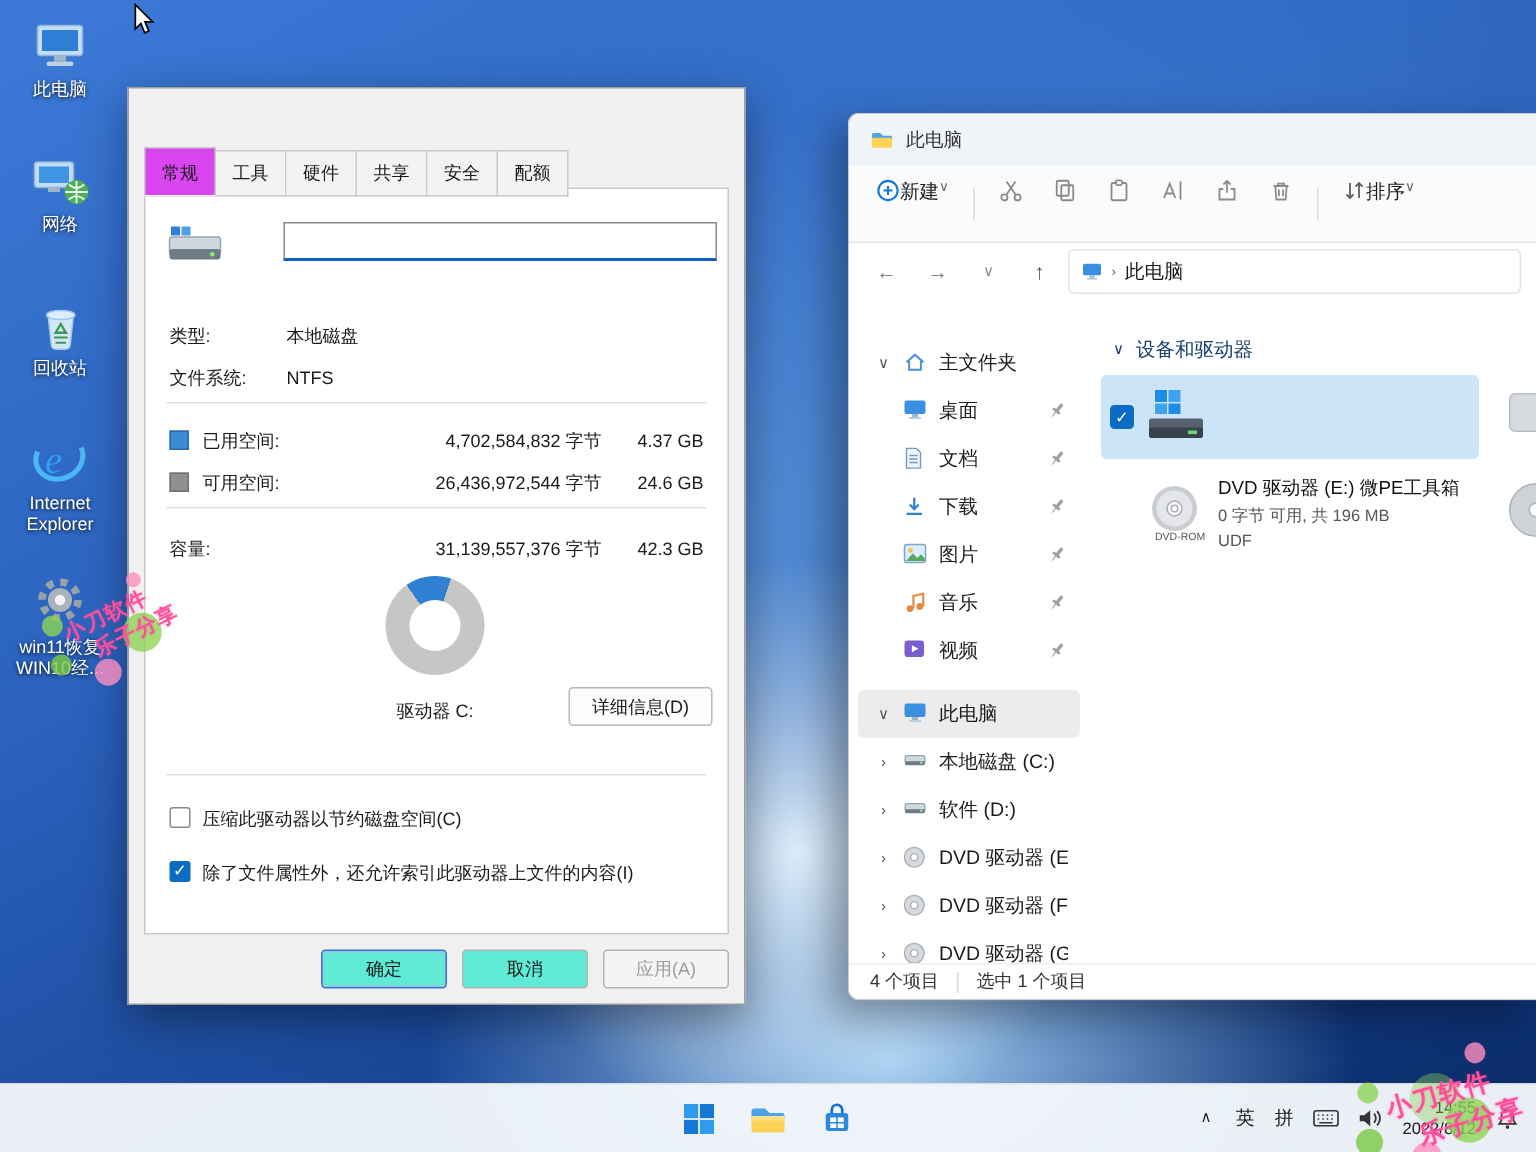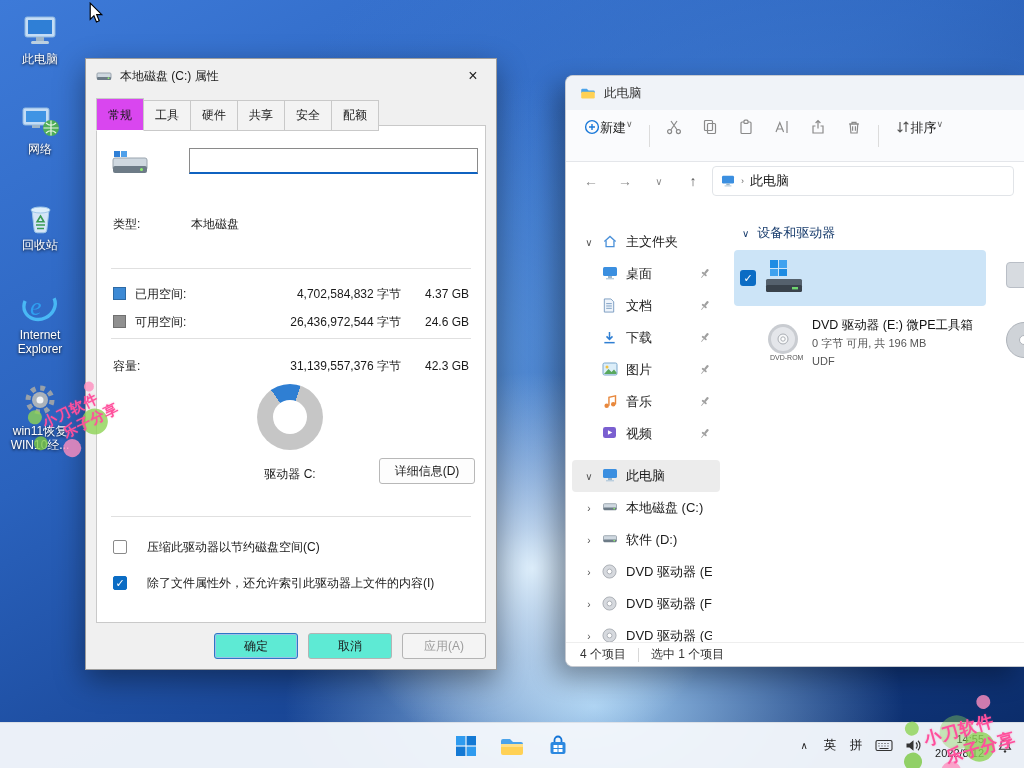--- a/index.html
+++ b/index.html
@@ -39,21 +39,21 @@
 .bytes{position:absolute;right:68px}
 .gb{position:absolute;right:0}
 .sw{position:absolute;left:0;top:3px;width:13px;height:13px}
 .sw.used{background:#3d8ad5;border:1px solid #2d6aa5}
 .sw.free{background:#909090;border:1px solid #707070}
 .hr{position:absolute;left:14px;right:14px;border-top:1px solid #e0e0e0}
 .donut{position:absolute;left:160px;top:258px;width:66px;height:66px;border-radius:50%}
 .donut::after{content:"";position:absolute;inset:16px;background:#fff;border-radius:50%}
 .dcap{position:absolute;top:340px;left:120px;width:146px;text-align:center}
 .dbtn{position:absolute;top:332px;right:10px;width:96px;height:26px;background:#fdfdfd;border:1px solid #b8b8b8;border-radius:3px;display:flex;align-items:center;justify-content:center}
-.cbrow{position:absolute;left:16px;right:10px;display:flex;gap:20px;align-items:center;height:18px}
+.cbrow{position:absolute;left:16px;right:10px;display:flex;gap:8px;align-items:flex-start;height:18px}
 .cb{width:14px;height:14px;border:1px solid #8a8a8a;background:#fff;border-radius:2px;flex:none;display:flex;align-items:center;justify-content:center;font-size:11px;color:#fff;line-height:1}
 .cb.on{background:#0b6cc4;border-color:#0b6cc4}
 .btnrow{position:absolute;right:10px;bottom:10px;display:flex;gap:10px}
 .wbtn{width:84px;height:26px;background:#5eead4;border:1px solid #b4b4b4;border-radius:3px;display:flex;align-items:center;justify-content:center;font-size:12px}
 .wbtn.def{border-color:#2f76c6;box-shadow:inset 0 0 0 1px #9cc0e8}
 .wbtn.dis{color:#9d9d9d;background:#f4f4f4}
 
 
 .explorer{position:absolute;left:565px;top:75px;width:459px;height:592px;background:#fff;border:1px solid #c6cad1;border-right:none;border-radius:8px 0 0 8px;box-shadow:-10px 10px 26px rgba(0,0,0,.33);overflow:hidden;z-index:15}
 .etitle{height:34px;display:flex;align-items:center;gap:8px;padding:0 14px;background:#f0f3f8;font-size:12.5px;color:#333}
@@ -174,31 +174,20 @@
   <div class="lab">win11恢复WIN10经...</div>
 </div>
 
 <div class="graf g1">
   <span class="splat sp1"></span>
   <span class="l">小刀软件</span>
   <span class="l" style="margin-left:14px">乐子分享</span>
 </div>
 
 <div class="dialog">
-  <div class="dtitle">
-    <span>
-        <svg width="16" height="14" viewBox="0 0 16 14">
-          <rect x="1" y="4" width="14" height="6" rx="1" fill="#cfd8e0" stroke="#9aa4ae"></rect>
-          <rect x="1" y="8" width="14" height="3" rx="1" fill="#6d7b87"></rect>
-          <circle cx="12.5" cy="9.2" r="0.9" fill="#8ef06e"></circle>
-        </svg>
-      </span>
-    <span class="ttl">本地磁盘 (C:) 属性</span>
-    <span class="dclose">×</span>
-  </div>
   <div class="tabs">
     <span class="tab on">常规</span>
     <span class="tab">工具</span>
     <span class="tab">硬件</span>
     <span class="tab">共享</span>
     <span class="tab">安全</span>
     <span class="tab">配额</span>
   </div>
   <div class="page">
     <span class="vicon">
@@ -208,20 +197,24 @@
           <circle cx="30.5" cy="19.5" r="1.5" fill="#8ef06e"></circle>
           <rect x="3" y="1" width="6" height="6" fill="#2f7fd6"></rect>
           <rect x="10" y="1" width="6" height="6" fill="#4fa0ea"></rect>
         </svg>
       </span>
     <input class="vinput" type="text" value="" style="">
 
     <div class="pr" style="top:88px">
       <span class="lblA">类型:</span>
       <span class="valA">本地磁盘</span>
+    </div>
+    <div class="pr" style="top:116px">
+      <span class="lblA">文件系统:</span>
+      <span class="valA">NTFS</span>
     </div>
     <div class="hr" style="top:142px"></div>
 
     <div class="pr" style="top:158px">
       <span class="sw used"></span>
       <span class="lblB">已用空间:</span>
       <span class="bytes">4,702,584,832 字节</span>
       <span class="gb">4.37 GB</span>
     </div>
     <div class="pr" style="top:186px">

